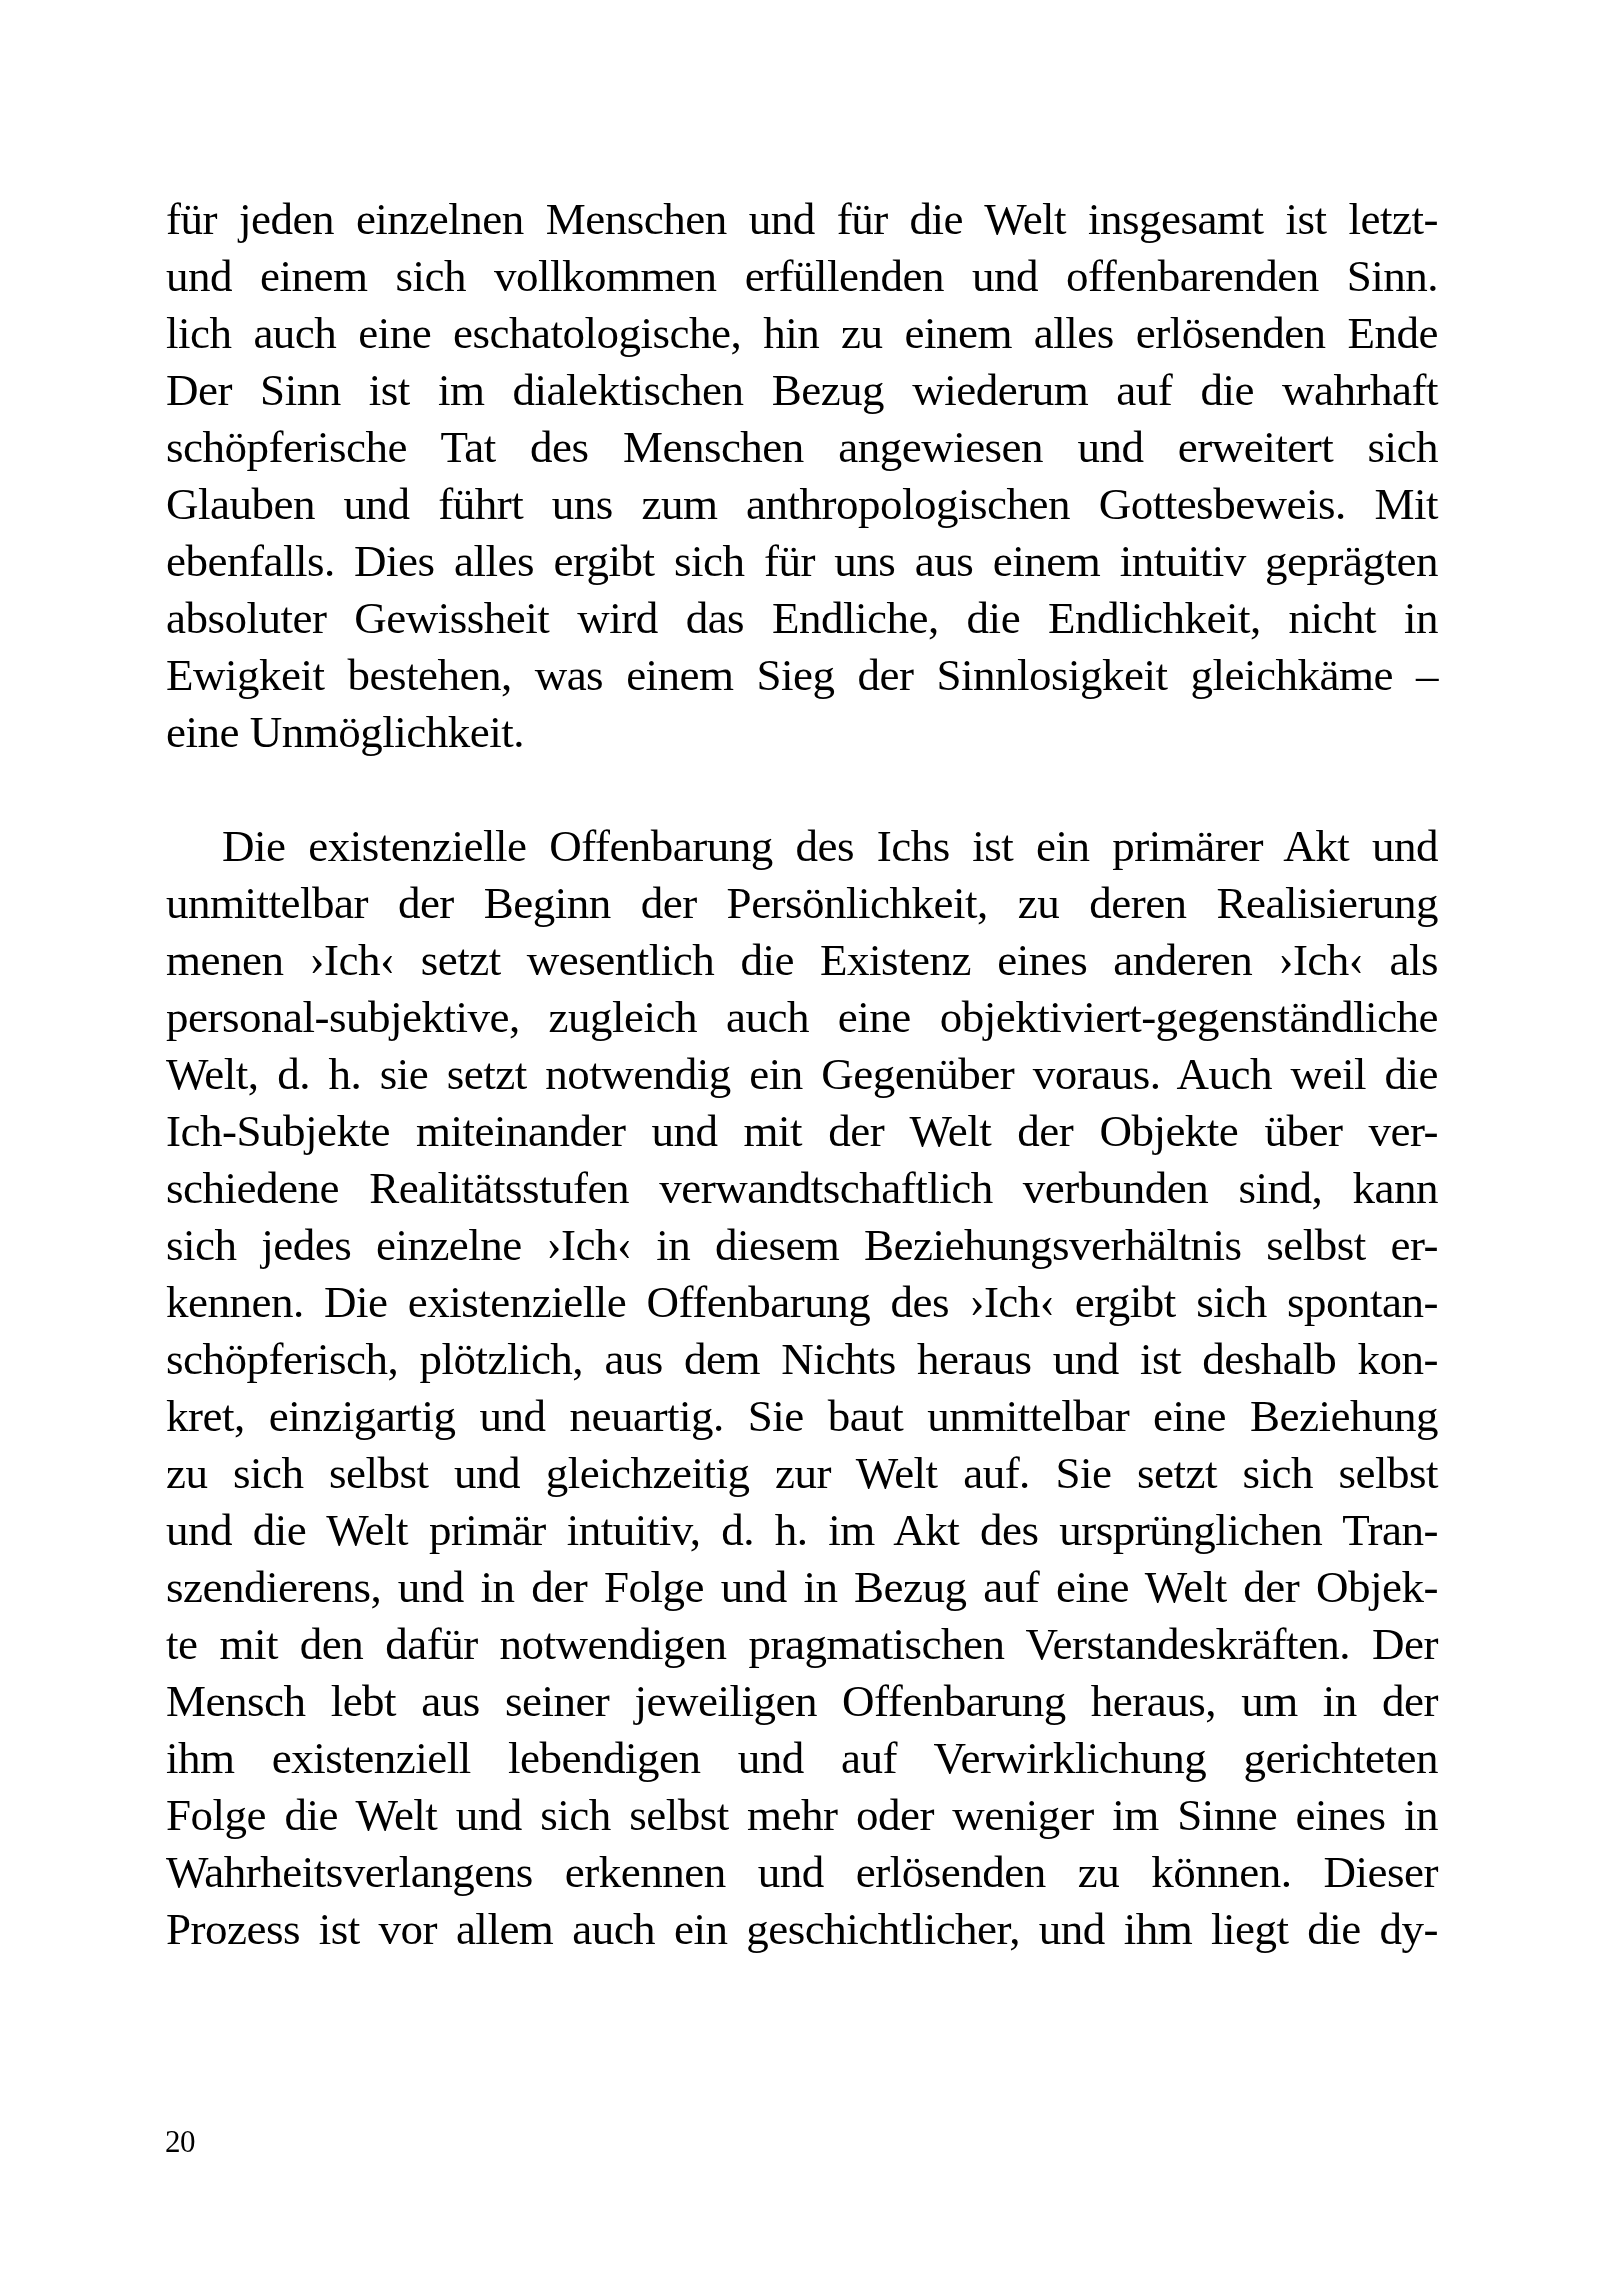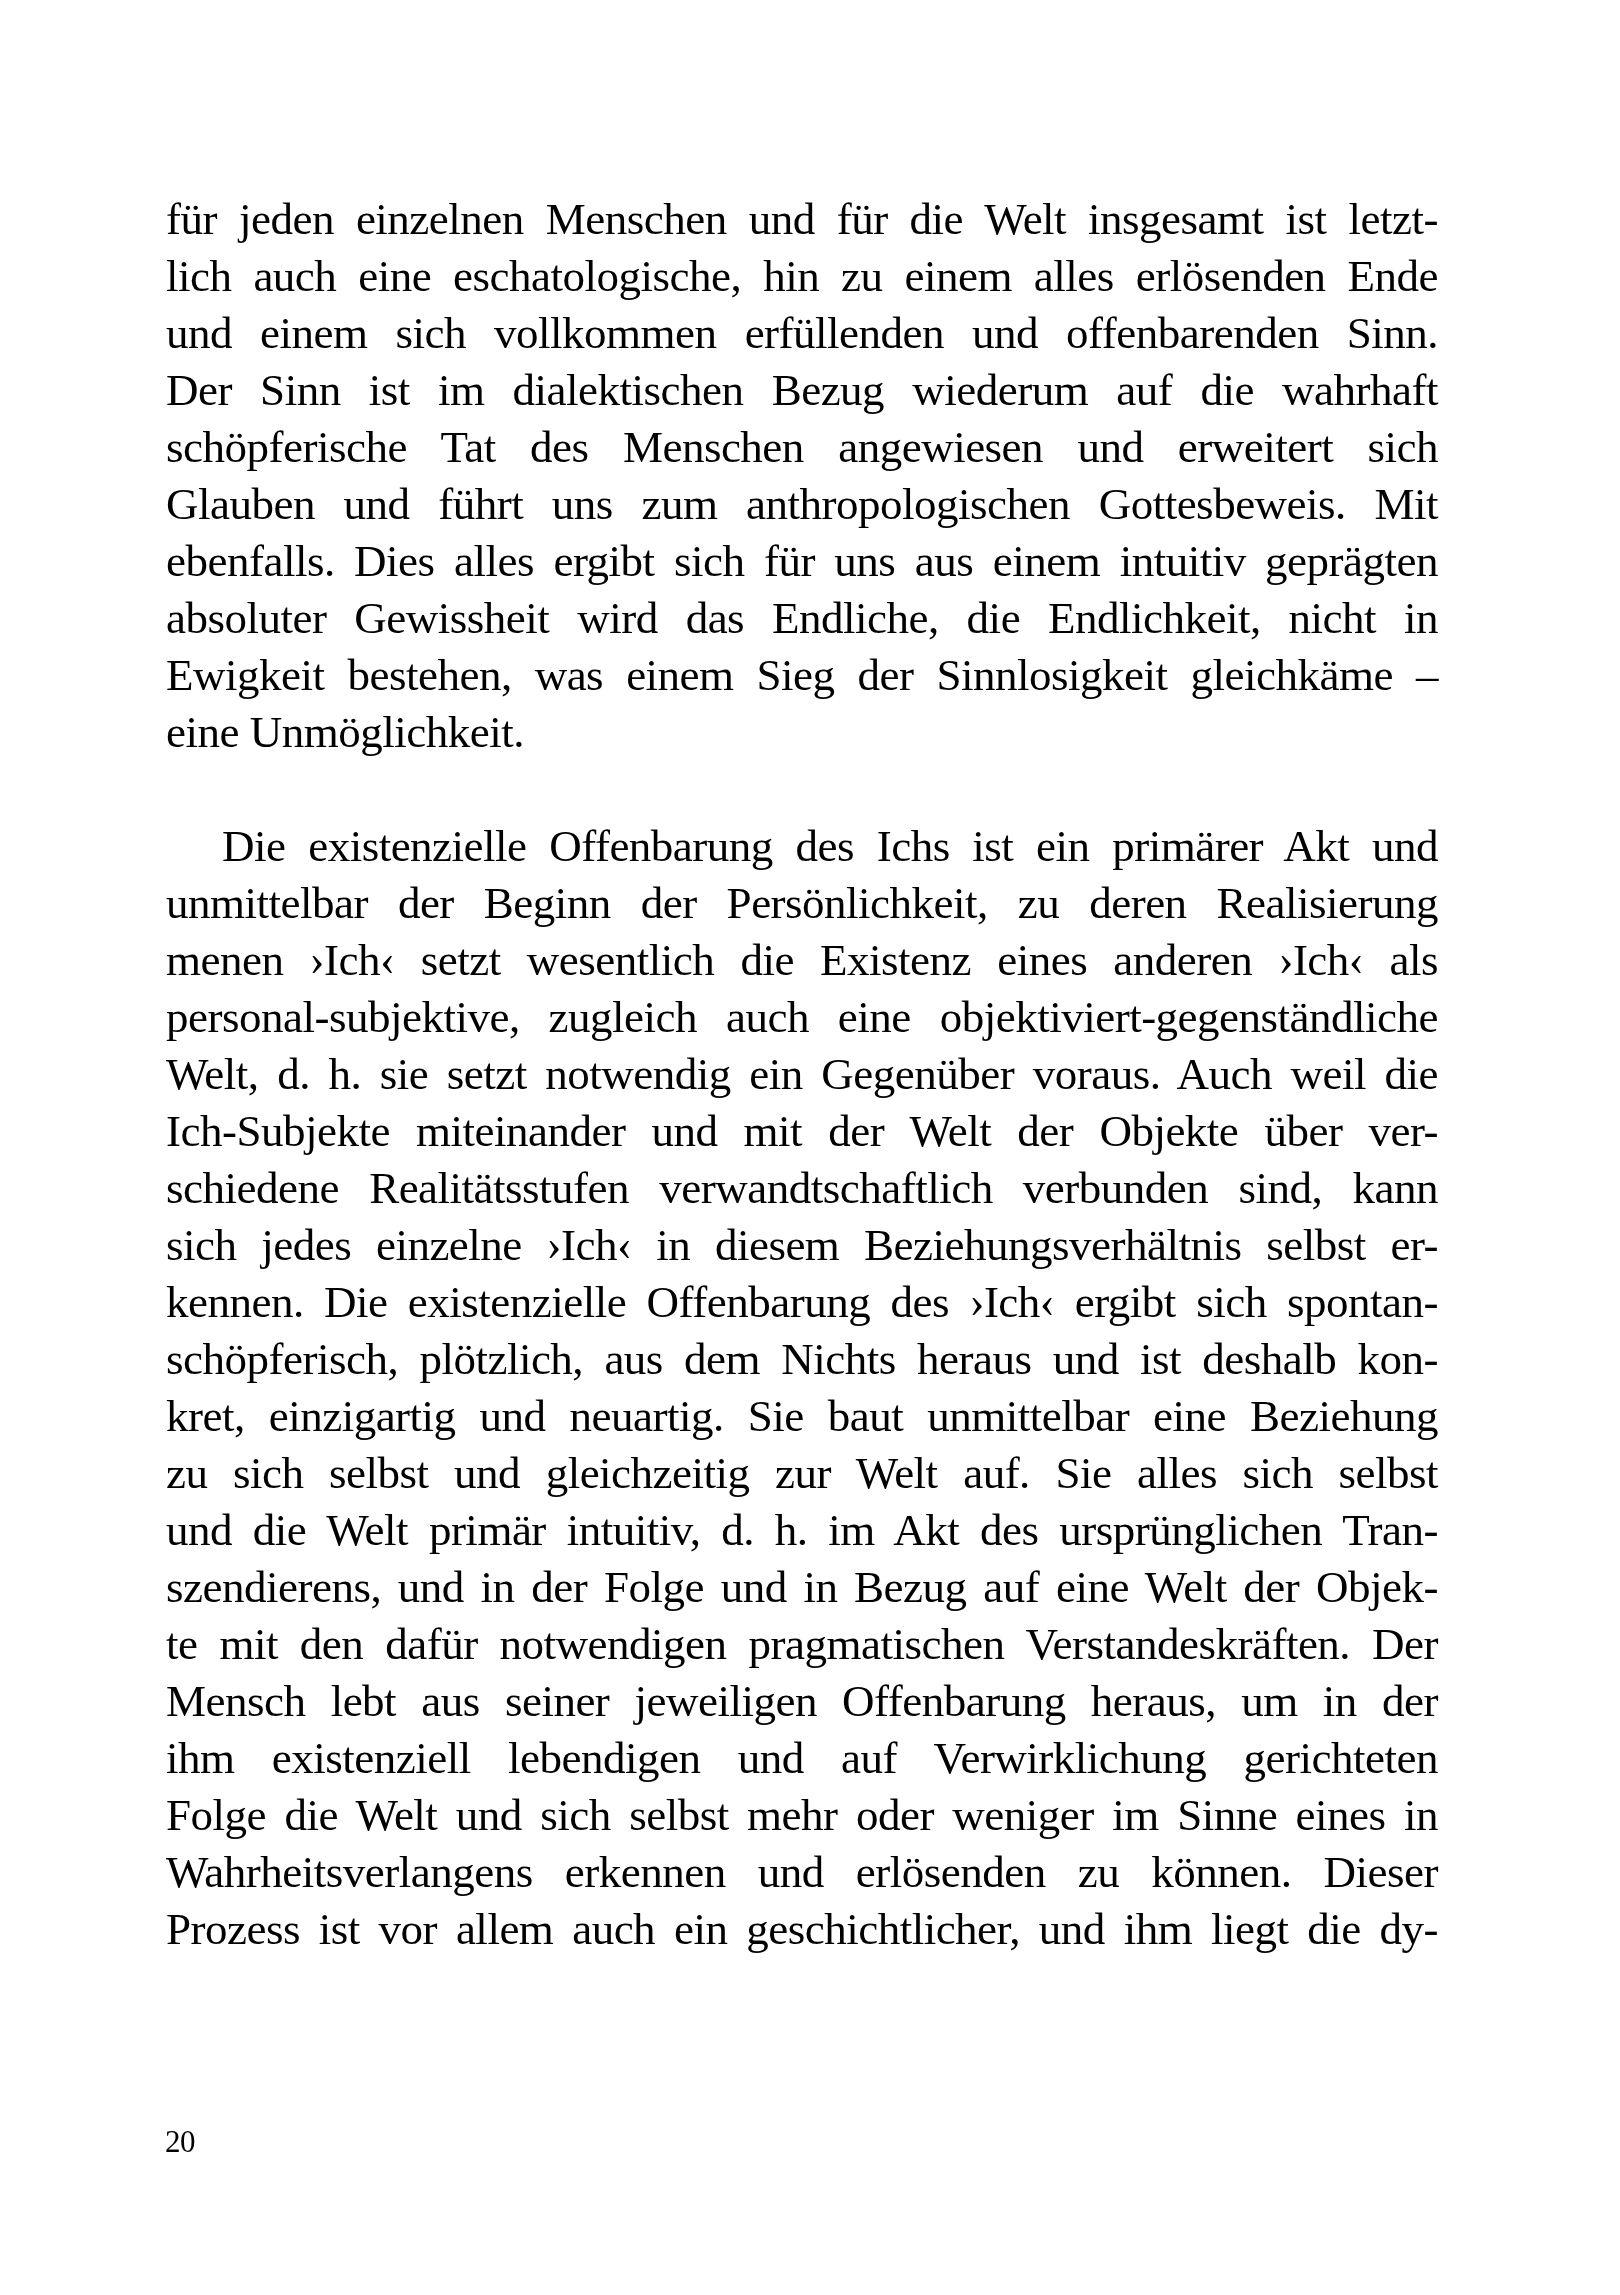--- a/index.html
+++ b/index.html
@@ -50,43 +50,43 @@
     letter-spacing: -0.5px;
   }
 </style>
 </head>
 <body>
 
 <div class="page" style="background: rgb(255, 255, 255); color: rgb(0, 0, 0);">
   <main class="text-block" id="text-block">
       <div class="paragraph">
         <div class="line">für jeden einzelnen Menschen und für die Welt insgesamt ist letzt-</div>
+        <div class="line">und einem sich vollkommen erfüllenden und offenbarenden Sinn.</div>
         <div class="line">lich auch eine eschatologische, hin zu einem alles erlösenden Ende</div>
-        <div class="line">und einem sich vollkommen erfüllenden und offenbarenden Sinn.</div>
         <div class="line">Der Sinn ist im dialektischen Bezug wiederum auf die wahrhaft</div>
         <div class="line">schöpferische Tat des Menschen angewiesen und erweitert sich</div>
         <div class="line">Glauben und führt uns zum anthropologischen Gottesbeweis. Mit</div>
         <div class="line">ebenfalls. Dies alles ergibt sich für uns aus einem intuitiv geprägten</div>
         <div class="line">absoluter Gewissheit wird das Endliche, die Endlichkeit, nicht in</div>
         <div class="line">Ewigkeit bestehen, was einem Sieg der Sinnlosigkeit gleichkäme –</div>
         <div class="line no-justify-last">eine Unmöglichkeit.</div>
       </div>
       <div class="paragraph">
         <div class="line indent">Die existenzielle Offenbarung des Ichs ist ein primärer Akt und</div>
         <div class="line">unmittelbar der Beginn der Persönlichkeit, zu deren Realisierung</div>
         <div class="line">menen ›Ich‹ setzt wesentlich die Existenz eines anderen ›Ich‹ als</div>
         <div class="line">personal-subjektive, zugleich auch eine objektiviert-gegenständliche</div>
         <div class="line">Welt, d. h. sie setzt notwendig ein Gegenüber voraus. Auch weil die</div>
         <div class="line">Ich-Subjekte miteinander und mit der Welt der Objekte über ver-</div>
         <div class="line">schiedene Realitätsstufen verwandtschaftlich verbunden sind, kann</div>
         <div class="line">sich jedes einzelne ›Ich‹ in diesem Beziehungsverhältnis selbst er-</div>
         <div class="line">kennen. Die existenzielle Offenbarung des ›Ich‹ ergibt sich spontan-</div>
         <div class="line">schöpferisch, plötzlich, aus dem Nichts heraus und ist deshalb kon-</div>
         <div class="line">kret, einzigartig und neuartig. Sie baut unmittelbar eine Beziehung</div>
-        <div class="line">zu sich selbst und gleichzeitig zur Welt auf. Sie alles sich selbst</div>
+        <div class="line">zu sich selbst und gleichzeitig zur Welt auf. Sie setzt sich selbst</div>
         <div class="line">und die Welt primär intuitiv, d. h. im Akt des ursprünglichen Tran-</div>
         <div class="line">szendierens, und in der Folge und in Bezug auf eine Welt der Objek-</div>
         <div class="line">te mit den dafür notwendigen pragmatischen Verstandeskräften. Der</div>
         <div class="line">Mensch lebt aus seiner jeweiligen Offenbarung heraus, um in der</div>
         <div class="line">ihm existenziell lebendigen und auf Verwirklichung gerichteten</div>
         <div class="line">Folge die Welt und sich selbst mehr oder weniger im Sinne eines in</div>
         <div class="line">Wahrheitsverlangens erkennen und erlösenden zu können. Dieser</div>
         <div class="line">Prozess ist vor allem auch ein geschichtlicher, und ihm liegt die dy-</div>
       </div>
     </main>

